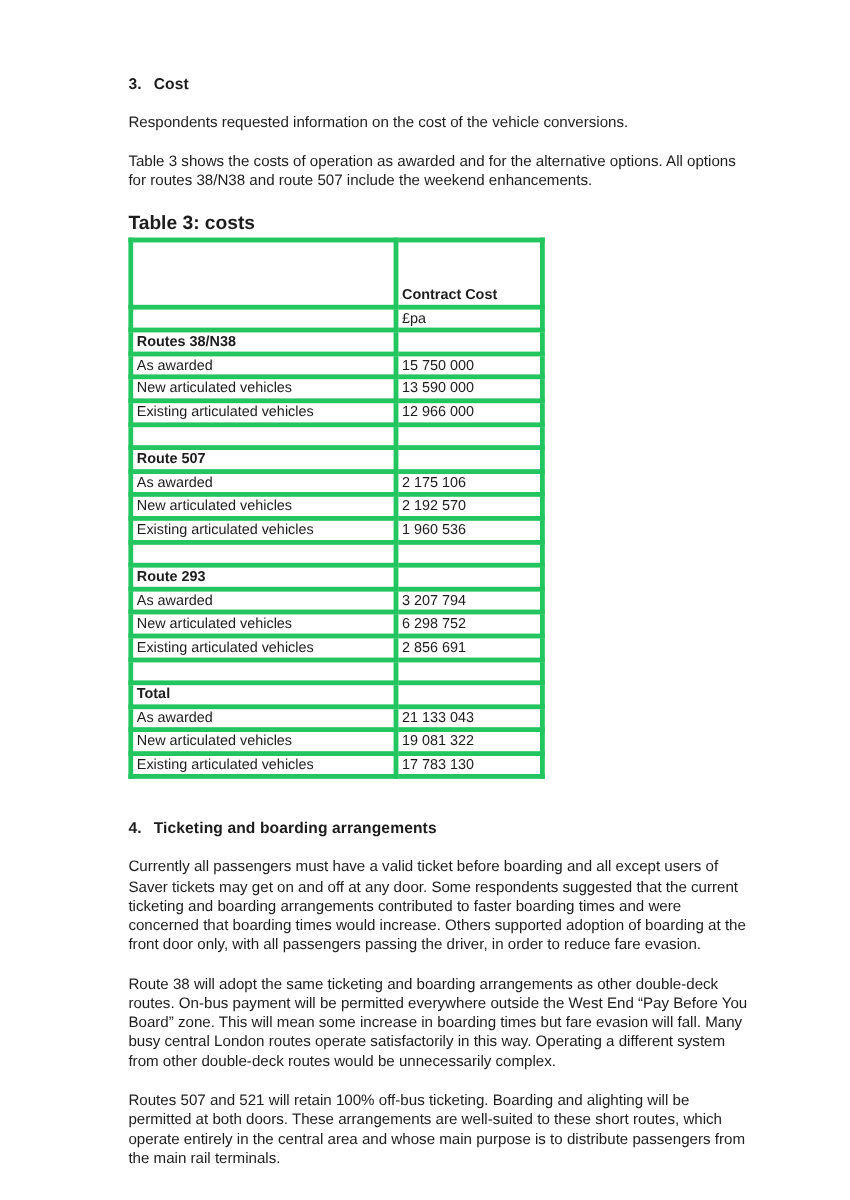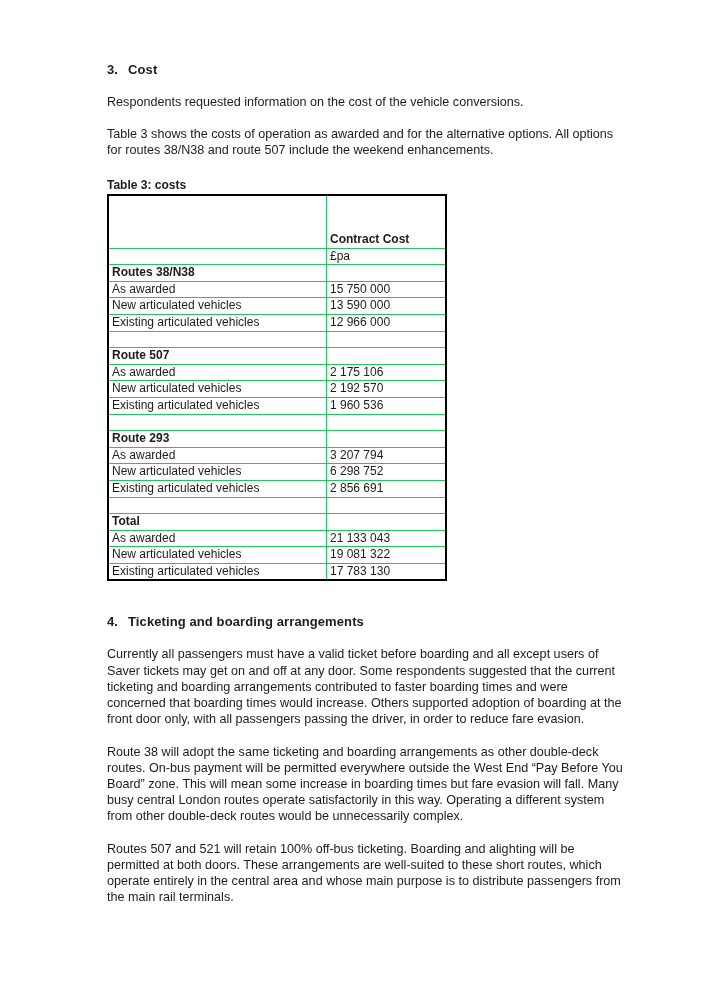--- a/index.html
+++ b/index.html
@@ -33,33 +33,33 @@
   }
   p.body-text {
     font-size: 12.6px;
     line-height: 16.2px;
     margin: 16px 4px 0 0;
   }
   p.first-after-heading {
     margin-top: 17px;
   }
   .table-caption {
-    font-size: 12px;
+    font-size: 16px;
     font-weight: bold;
     margin-top: 19px;
     margin-bottom: 2px;
   }
   table.cost-table {
     border-collapse: collapse;
     table-layout: fixed;
     width: 331px;
     border: 2px solid #000;
   }
   table.cost-table td {
-    border: 1px solid #22c55e;
+    border: 4px solid #22c55e;
     font-size: 12px;
     padding: 0 3px;
     height: 15.6px;
     line-height: 15.6px;
     overflow: hidden;
     white-space: nowrap;
   }
   td.col-label { width: 211px; }
   td.col-value { width: 112px; }
   tr.header-row td {

